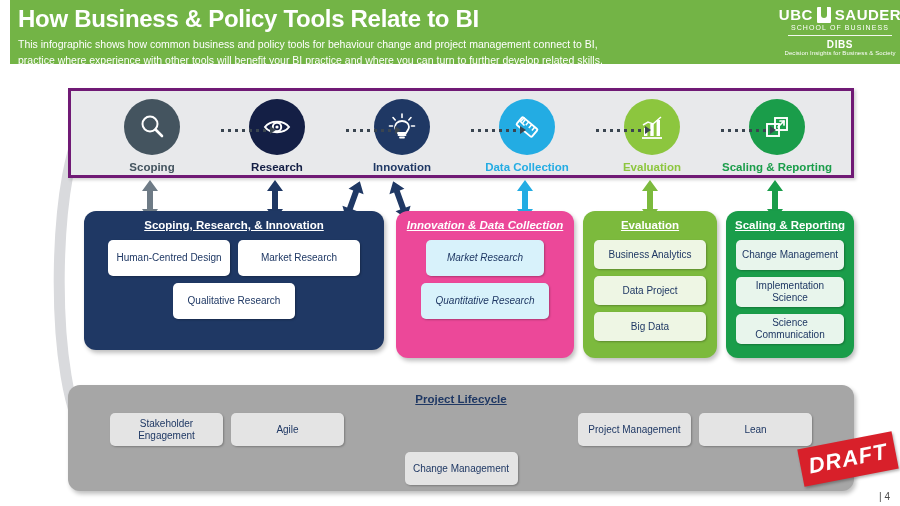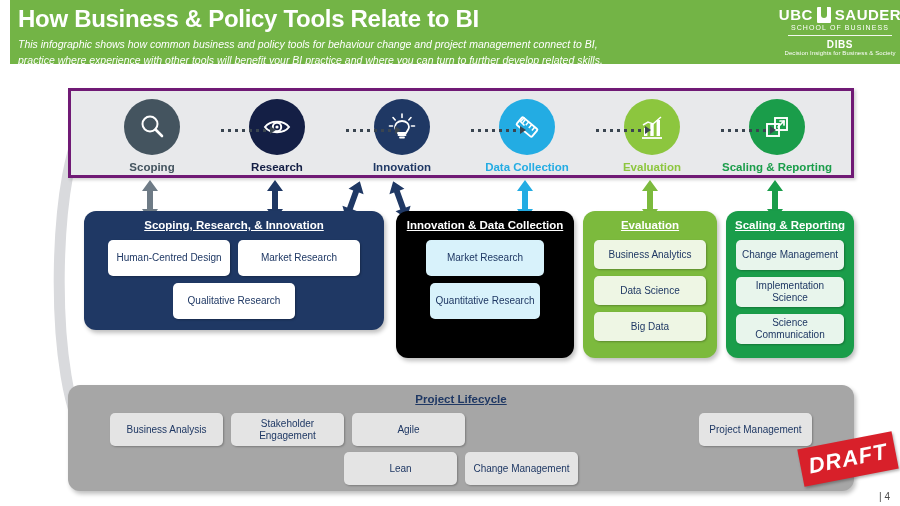--- a/index.html
+++ b/index.html
@@ -22,21 +22,20 @@
     font-size:24px;
     font-weight:bold;
     letter-spacing:-0.3px;
     line-height:30px;
     margin:0;
     white-space:nowrap;
   }
   .header-sub{
     color:#ffffff;
     font-size:10.5px;
-    font-style:italic;
     line-height:16px;
     margin-top:2px;
     max-width:650px;
   }
   .header-sub div{white-space:nowrap;}
 
   
   .logo{
     position:absolute;right:6px;top:6px;width:128px;
     text-align:center;color:#ffffff;
@@ -116,21 +115,21 @@
     display:flex;align-items:center;justify-content:center;
     text-align:center;
     box-shadow:1px 1px 2px rgba(0,0,0,.25);
     box-sizing:border-box;
     padding:2px 4px;
   }
 
   
   .p-navy{background:#1f3864;}
   .p-navy .chip{background:#ffffff;color:#1f3864;}
-  .p-cyan{background:#000000;}
+  .p-cyan{background:#ec4899;font-style:italic;}
   .p-cyan .chip{background:#d8f2fb;color:#1f3864;}
   .p-lgreen{background:#7cba3d;}
   .p-lgreen .chip{background:#eef6e4;color:#1f3864;}
   .p-dgreen{background:#1a9d4a;}
   .p-dgreen .chip{background:#e8f5ec;color:#1f3864;}
   .p-gray{background:#a6a6a6;}
   .p-gray .chip{background:#e4e4e4;color:#1f3864;}
   .p-gray .panel-title{color:#1f3864;}
 
   
@@ -345,59 +344,58 @@
   <svg width="18" height="40" viewBox="0 0 18 40">
       <path d="M9 0 L17 11 L12 11 L12 29 L17 29 L9 40 L1 29 L6 29 L6 11 L1 11 Z" fill="#7cba3d"></path>
     </svg>
 </div>
 <div class="varrow" style="left:766px;top:180px;">
   <svg width="18" height="40" viewBox="0 0 18 40">
       <path d="M9 0 L17 11 L12 11 L12 29 L17 29 L9 40 L1 29 L6 29 L6 11 L1 11 Z" fill="#1a9d4a"></path>
     </svg>
 </div>
 
-<div class="panel p-navy" style="left:84px;top:211px;width:300px;height:119px;">
+<div class="panel p-navy" style="left:84px;top:211px;width:300px;height:139px;">
   <div class="panel-title">Scoping, Research, &amp; Innovation</div>
   <div class="chips">
     <div class="chip" style="width:122px;height:36px;">Human-Centred Design</div>
     <div class="chip" style="width:122px;height:36px;">Market Research</div>
     <div class="chip" style="width:122px;height:36px;">Qualitative Research</div>
   </div>
 </div>
 
 <div class="panel p-cyan" style="left:396px;top:211px;width:178px;height:147px;">
   <div class="panel-title">Innovation &amp; Data Collection</div>
   <div class="chips">
     <div class="chip" style="width:118px;height:36px;">Market Research</div>
-    <div class="chip" style="width:110px;height:36px;">Quantitative Research</div>
+    <div class="chip" style="width:128px;height:36px;">Quantitative Research</div>
   </div>
 </div>
 
 <div class="panel p-lgreen" style="left:583px;top:211px;width:134px;height:147px;">
   <div class="panel-title">Evaluation</div>
   <div class="chips">
     <div class="chip" style="width:112px;height:29px;">Business Analytics</div>
-    <div class="chip" style="width:112px;height:29px;">Data Science</div>
+    <div class="chip" style="width:112px;height:29px;">Data Project</div>
     <div class="chip" style="width:112px;height:29px;">Big Data</div>
   </div>
 </div>
 
 <div class="panel p-dgreen" style="left:726px;top:211px;width:128px;height:147px;">
   <div class="panel-title">Scaling &amp; Reporting</div>
   <div class="chips">
     <div class="chip" style="width:108px;height:30px;">Change Management</div>
     <div class="chip" style="width:108px;height:30px;">Implementation Science</div>
     <div class="chip" style="width:108px;height:30px;">Science Communication</div>
   </div>
 </div>
 
 <div class="panel p-gray" style="left:68px;top:385px;width:786px;height:106px;">
   <div class="panel-title">Project Lifecycle</div>
   <div class="chips" style="gap:6px 8px;margin-top:8px;">
-    <div class="chip" style="width:113px;height:33px;">Business Analysis</div>
     <div class="chip" style="width:113px;height:33px;">Stakeholder Engagement</div>
     <div class="chip" style="width:113px;height:33px;">Agile</div>
     <div class="chip" style="width:113px;height:33px;margin-left:226px;">Project Management</div>
     <div class="chip" style="width:113px;height:33px;">Lean</div>
     <div class="chip" style="width:113px;height:33px;">Change Management</div>
   </div>
 </div>
 
 <div class="draft">
   <span>DRAFT</span>

